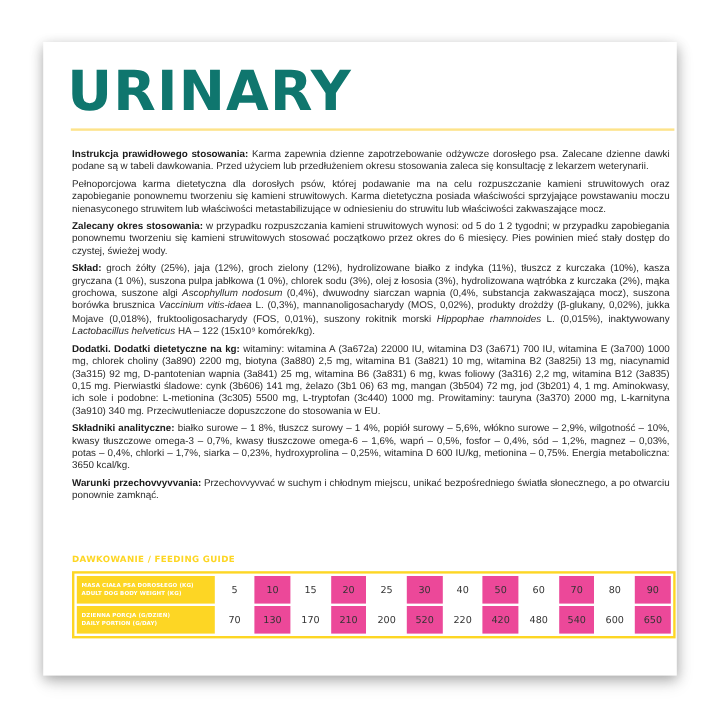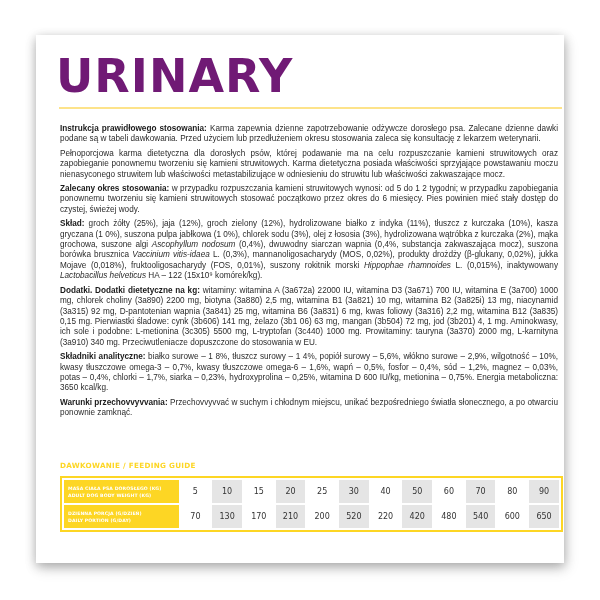--- a/index.html
+++ b/index.html
@@ -28,21 +28,21 @@
     .title {
       position: absolute;
       left: 56px;
       top: 52px;
       margin: 0;
       font-family: "DejaVu Sans", sans-serif;
       font-weight: bold;
       font-size: 46px;
       letter-spacing: 1px;
       line-height: 48px;
-      color: #701a75;
+      color: #0f766e;
     }
     .title-rule {
       position: absolute;
       left: 59px;
       top: 107px;
       width: 503px;
       height: 2px;
       background: #fde38a;
     }
     .content {
@@ -101,21 +101,21 @@
       color: #ffffff;
       text-align: left;
       padding-left: 4px;
       width: 104px;
       font-size: 4.6px;
       font-weight: bold;
       line-height: 7px;
       letter-spacing: 0.1px;
     }
     .guide-table td.alt {
-      background: #e5e5e5;
+      background: #ec4899;
     }
     .guide-table td.val {
       width: 28px;
     }
     .label-line { display: block; }
   </style>
 </head>
 <body>
 
 <div class="card"></div>

